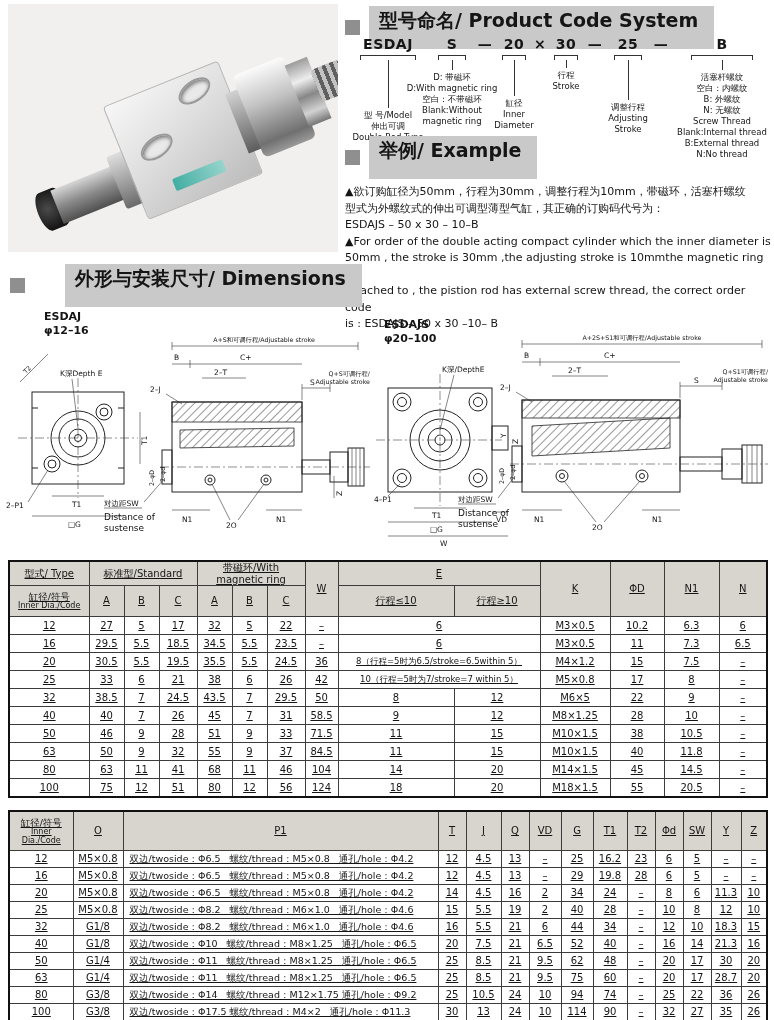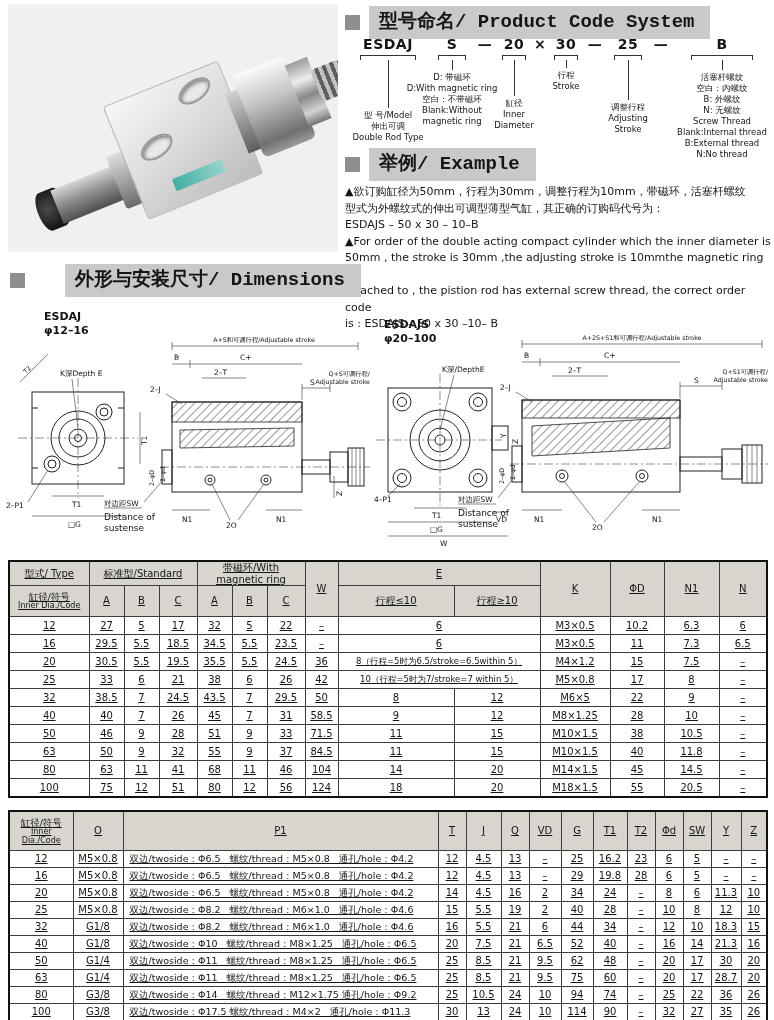--- a/index.html
+++ b/index.html
@@ -1,23 +1,23 @@
 <!DOCTYPE html>
 <html><head>
 <meta charset="utf-8">
 <style>
   html,body{margin:0;padding:0;background:#e8e8e8;}
   .page{position:relative;width:774px;height:1020px;background:#ffffff;overflow:hidden;
         font-family:"DejaVu Sans","Liberation Sans",sans-serif;color:#151515;}
   
   .sec-bar{position:absolute;display:flex;align-items:center;gap:9px;}
   .sec-bullet{width:15px;height:15px;background:#8f8f8f;flex:0 0 auto;}
-  .sec-title{background:#c9c9c9;padding:2px 16px 5px 10px;font-size:19px;font-weight:bold;white-space:nowrap;font-family:Liberation Mono, monospace;}
+  .sec-title{background:#c9c9c9;padding:2px 16px 15px 10px;font-size:19px;font-weight:bold;white-space:nowrap;}
   #sec1{left:345px;top:6px;}
-  #sec2{left:345px;top:148px;}
+  #sec2{left:345px;top:136px;}
   #sec3{left:10px;top:264px;gap:40px;}
   
   .photo{position:absolute;left:8px;top:4px;width:330px;height:248px;background:#f2f0ee;overflow:hidden;}
   .cyl{position:absolute;left:5px;top:34px;width:320px;height:176px;transform:rotate(-22deg);}
   .cyl div{position:absolute;}
   .rod-cap{left:2px;top:100px;width:30px;height:40px;border-radius:8px/50%;background:radial-gradient(circle at 35% 45%,#4a4a4a,#161616 70%);}
   .rod1{left:22px;top:102px;width:70px;height:36px;background:linear-gradient(180deg,#d6d6d6,#8a8a8a 50%,#4f4f4f);}
   .bearing{left:86px;top:92px;width:20px;height:56px;background:linear-gradient(180deg,#dedede,#6a6a6a);border-radius:3px;}
   .bodyblock{left:102px;top:44px;width:122px;height:120px;border:1px solid #b5b5b5;border-radius:4px;
              background:linear-gradient(155deg,#f7f7f7,#dedede 45%,#bcbcbc);}

